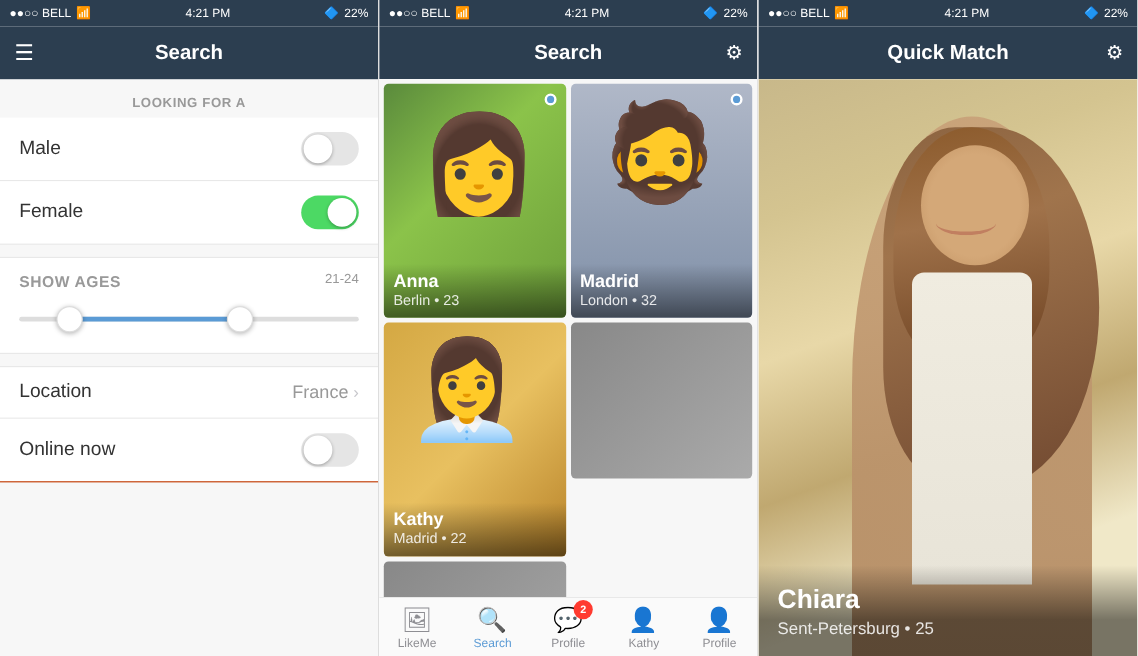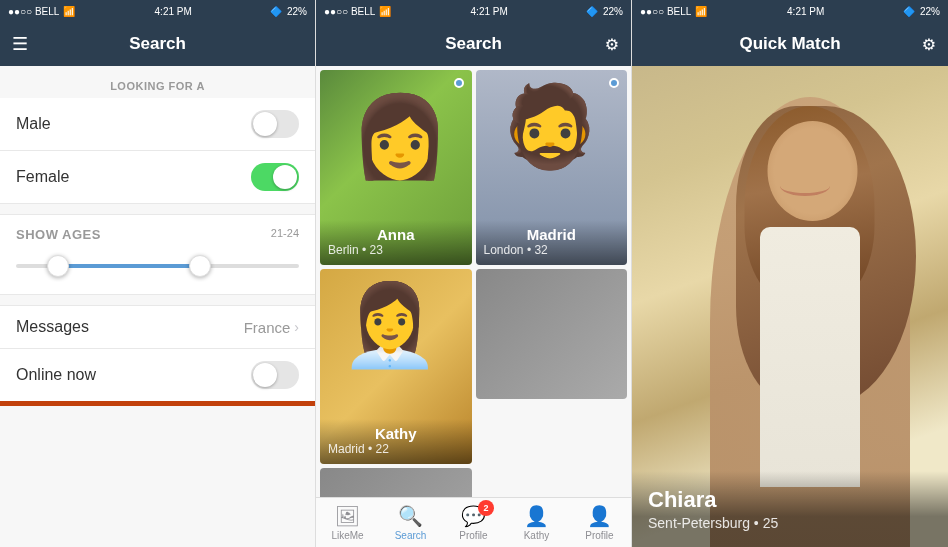--- a/index.html
+++ b/index.html
@@ -203,21 +203,21 @@
       font-size: 15px;
     }
     .filter-row-arrow-icon { color: #c7c7cc; font-size: 14px; }
 
     .filter-row-online {
       display: flex;
       align-items: center;
       justify-content: space-between;
       background: #fff;
       padding: 12px 16px;
-      border-bottom: 5px solid #c2410c;
+      border-bottom: 1px solid #c2410c;
     }
 
     
     .results-panel {
       background: #f7f7f7;
       flex: 1;
       overflow-y: auto;
       padding: 4px;
     }
 
@@ -313,21 +313,20 @@
       right: 0;
       padding: 6px 8px 8px;
       background: linear-gradient(transparent, rgba(0,0,0,0.5));
       color: #fff;
     }
 
     .result-name {
       font-size: 15px;
       font-weight: 600;
       color: #fff;
-      text-align: center;
     }
     .result-location {
       font-size: 12px;
       color: rgba(255,255,255,0.85);
     }
 
     
     .tab-bar {
       height: 50px;
       background: #fafafa;
@@ -480,21 +479,21 @@
       <div class="slider-container">
         <div class="slider-track">
           <div class="slider-fill"></div>
           <div class="slider-thumb left"></div>
           <div class="slider-thumb right"></div>
         </div>
       </div>
     </div>
 
     <div class="filter-row-arrow">
-      <span class="filter-label">Messages</span>
+      <span class="filter-label">Location</span>
       <div class="filter-row-value">
         <span>France</span>
         <span class="filter-row-arrow-icon">›</span>
       </div>
     </div>
 
     <div class="filter-row-online">
       <span class="filter-label">Online now</span>
       <div class="toggle"></div>
     </div>

